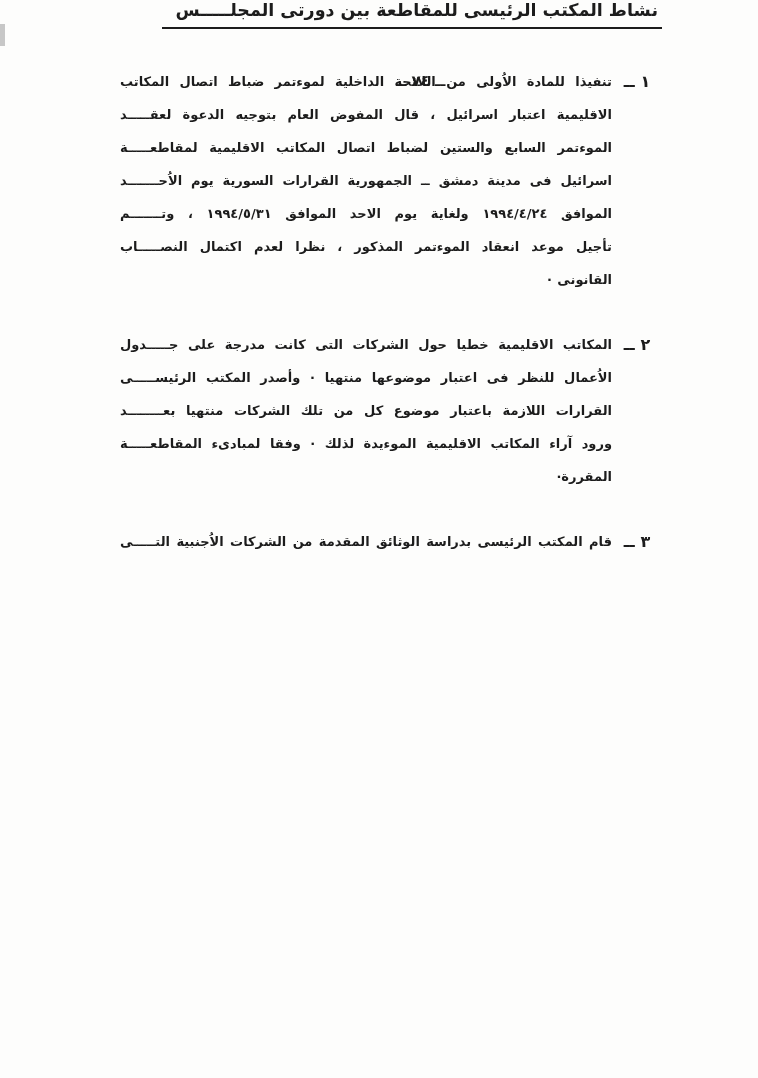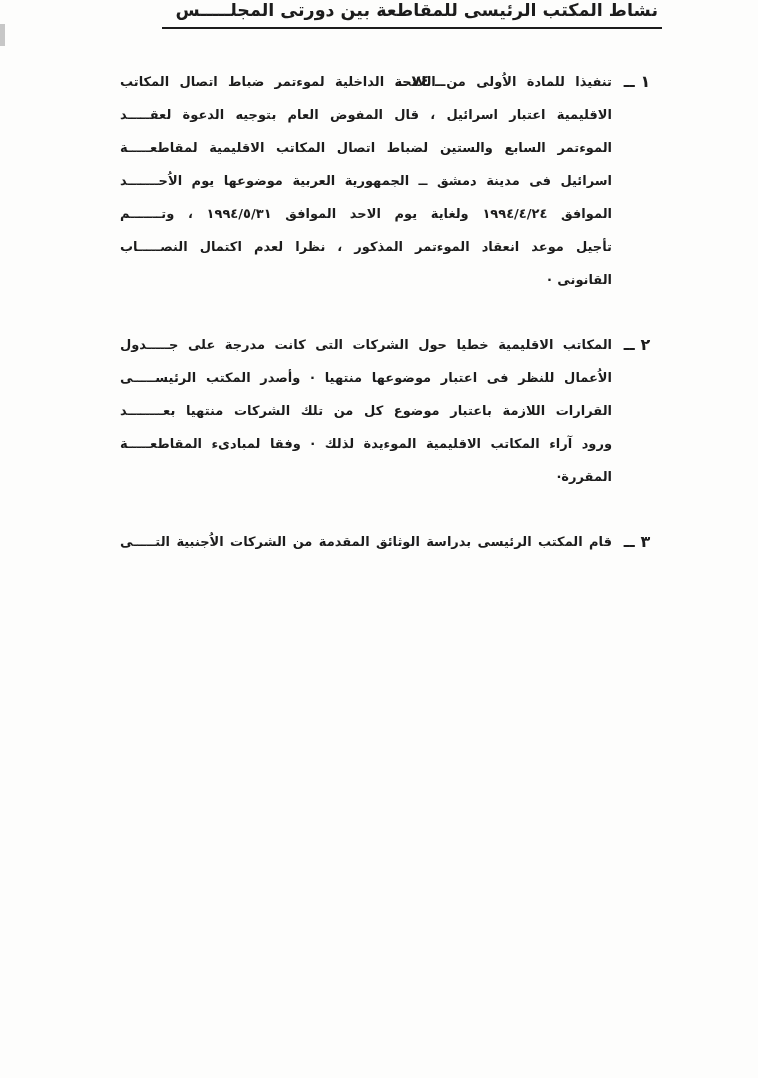--- a/index.html
+++ b/index.html
@@ -96,21 +96,21 @@
     <div class="doc-title">نشاط المكتب الرئيسى للمقاطعة بين دورتى المجلـــــس</div>
   </div>
 
   <div class="content">
     <div class="para">
       <div class="para-marker">١ ــ</div>
       <div class="para-body">
           <div class="line">تنفيذا للمادة الاُولى من اللائحة الداخلية لموءتمر ضباط اتصال المكاتب</div>
           <div class="line">الاقليمية اعتبار اسرائيل ، قال المفوض العام بتوجيه الدعوة لعقـــــد</div>
           <div class="line">الموءتمر السابع والستين لضباط اتصال المكاتب الاقليمية لمقاطعـــــة</div>
-          <div class="line">اسرائيل فى مدينة دمشق ــ الجمهورية العربية موضوعها يوم الاُحـــــــد</div>
+          <div class="line">اسرائيل فى مدينة دمشق ــ الجمهورية القرارات السورية يوم الاُحـــــــد</div>
           <div class="line">الموافق ١٩٩٤/٤/٢٤ ولغاية يوم الاحد الموافق ١٩٩٤/٥/٣١ ، وتـــــــم</div>
           <div class="line">تأجيل موعد انعقاد الموءتمر المذكور ، نظرا لعدم اكتمال النصـــــاب</div>
           <div class="line line-end">القانونى ·</div>
         </div>
     </div>
 
     <div class="para">
       <div class="para-marker">٢ ــ</div>
       <div class="para-body">
           <div class="line">المكاتب الاقليمية خطيا حول الشركات التى كانت مدرجة على جـــــدول</div>

